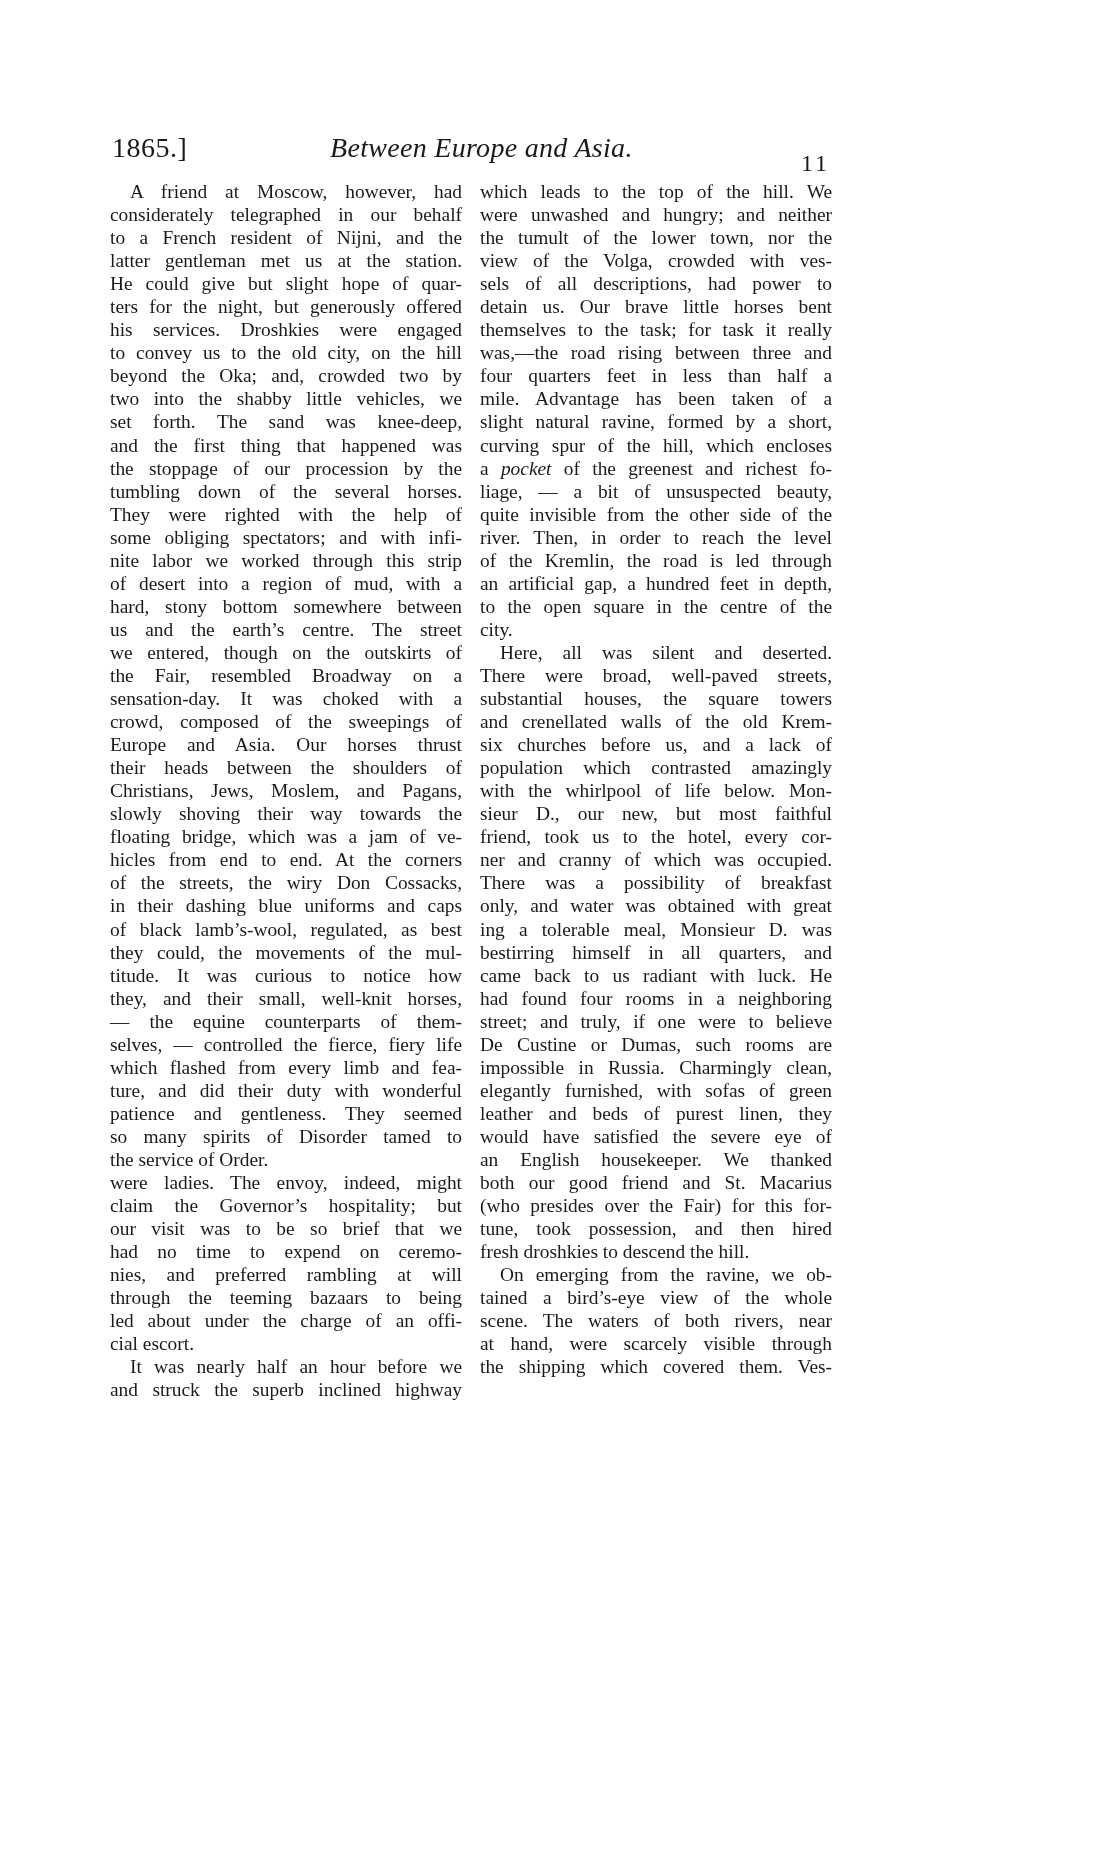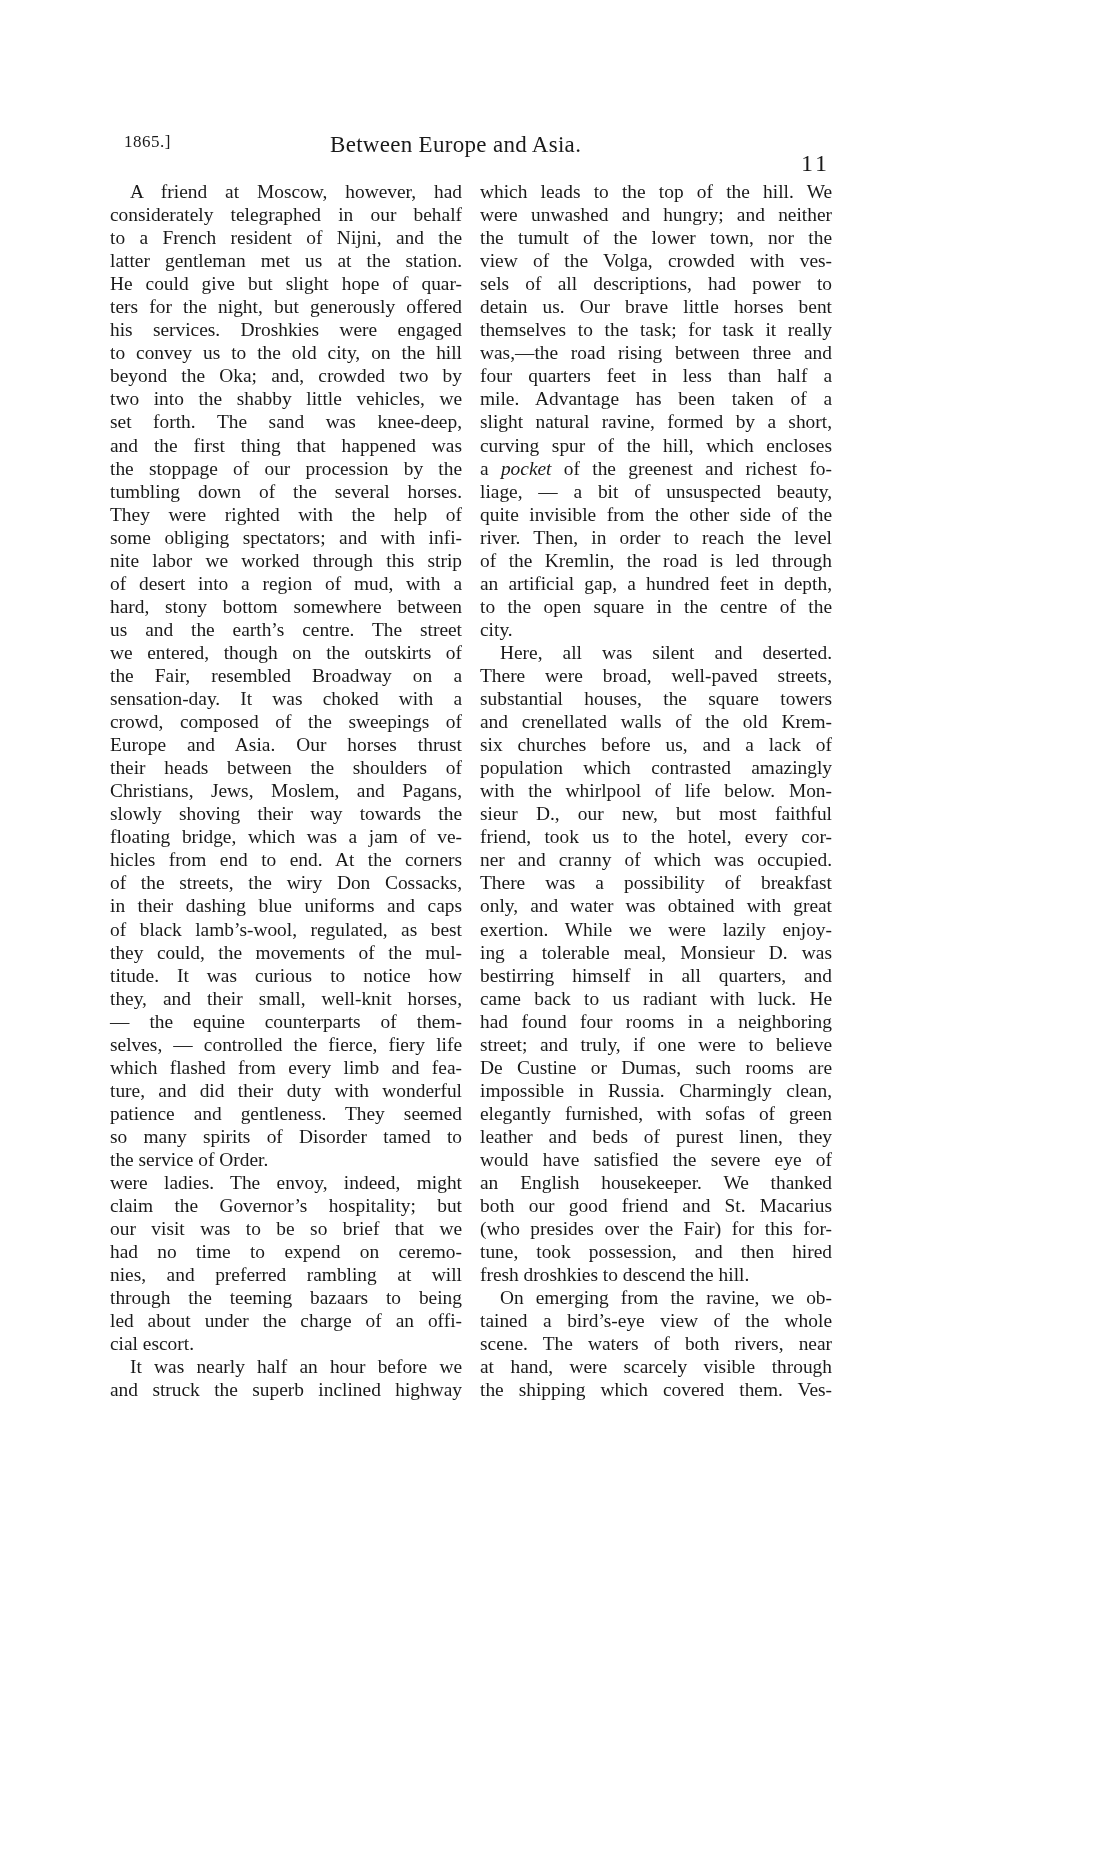--- a/index.html
+++ b/index.html
@@ -1,22 +1,22 @@
 <!DOCTYPE html>
 <html><head>
   <meta charset="utf-8">
   <style>
     html, body { margin: 0; padding: 0; background: #ffffff; }
     body {
       width: 1096px; height: 1850px; position: relative; overflow: hidden;
       font-family: "Liberation Serif", "DejaVu Serif", serif; color: #1a1a1a;
     }
     .header { position: absolute; top: 132px; left: 112px; width: 718px; height: 34px; }
-    .hdr-year { position: absolute; left: 12px; top: 0; font-size: 17px; letter-spacing: 0.5px; }
-    .hdr-title { position: absolute; left: 218px; top: 0; font-size: 23px; letter-spacing: 0.3px; }
+    .hdr-year { position: absolute; left: 0; top: 0; font-size: 28px; letter-spacing: 0.5px; }
+    .hdr-title { position: absolute; left: 218px; top: 0; font-size: 28px; font-style: italic; letter-spacing: 0.3px; }
     .hdr-page { position: absolute; right: 0; top: 18px; font-size: 24px; letter-spacing: 3px; }
     .col { position: absolute; top: 180px; width: 352px; }
     .col-left { left: 110px; }
     .col-right { left: 480px; }
     .line {
       display: block; height: 23.05px; line-height: 23px; font-size: 19.4px;
       text-align: justify; text-align-last: justify; white-space: nowrap; overflow: visible;
     }
     .line.last { text-align-last: left; }
     .line.indent { padding-left: 20px; }
@@ -121,21 +121,20 @@
       <span class="line">substantial houses, the square towers</span>
       <span class="line">and crenellated walls of the old Krem-</span>
       <span class="line">six churches before us, and a lack of</span>
       <span class="line">population which contrasted amazingly</span>
       <span class="line">with the whirlpool of life below.  Mon-</span>
       <span class="line">sieur D., our new, but most faithful</span>
       <span class="line">friend, took us to the hotel, every cor-</span>
       <span class="line">ner and cranny of which was occupied.</span>
       <span class="line">There was a possibility of breakfast</span>
       <span class="line">only, and water was obtained with great</span>
-      <span class="line">exertion.  While we were lazily enjoy-</span>
       <span class="line">ing a tolerable meal, Monsieur D. was</span>
       <span class="line">bestirring himself in all quarters, and</span>
       <span class="line">came back to us radiant with luck.  He</span>
       <span class="line">had found four rooms in a neighboring</span>
       <span class="line">street; and truly, if one were to believe</span>
       <span class="line">De Custine or Dumas, such rooms are</span>
       <span class="line">impossible in Russia.  Charmingly clean,</span>
       <span class="line">elegantly furnished, with sofas of green</span>
       <span class="line">leather and beds of purest linen, they</span>
       <span class="line">would have satisfied the severe eye of</span>

